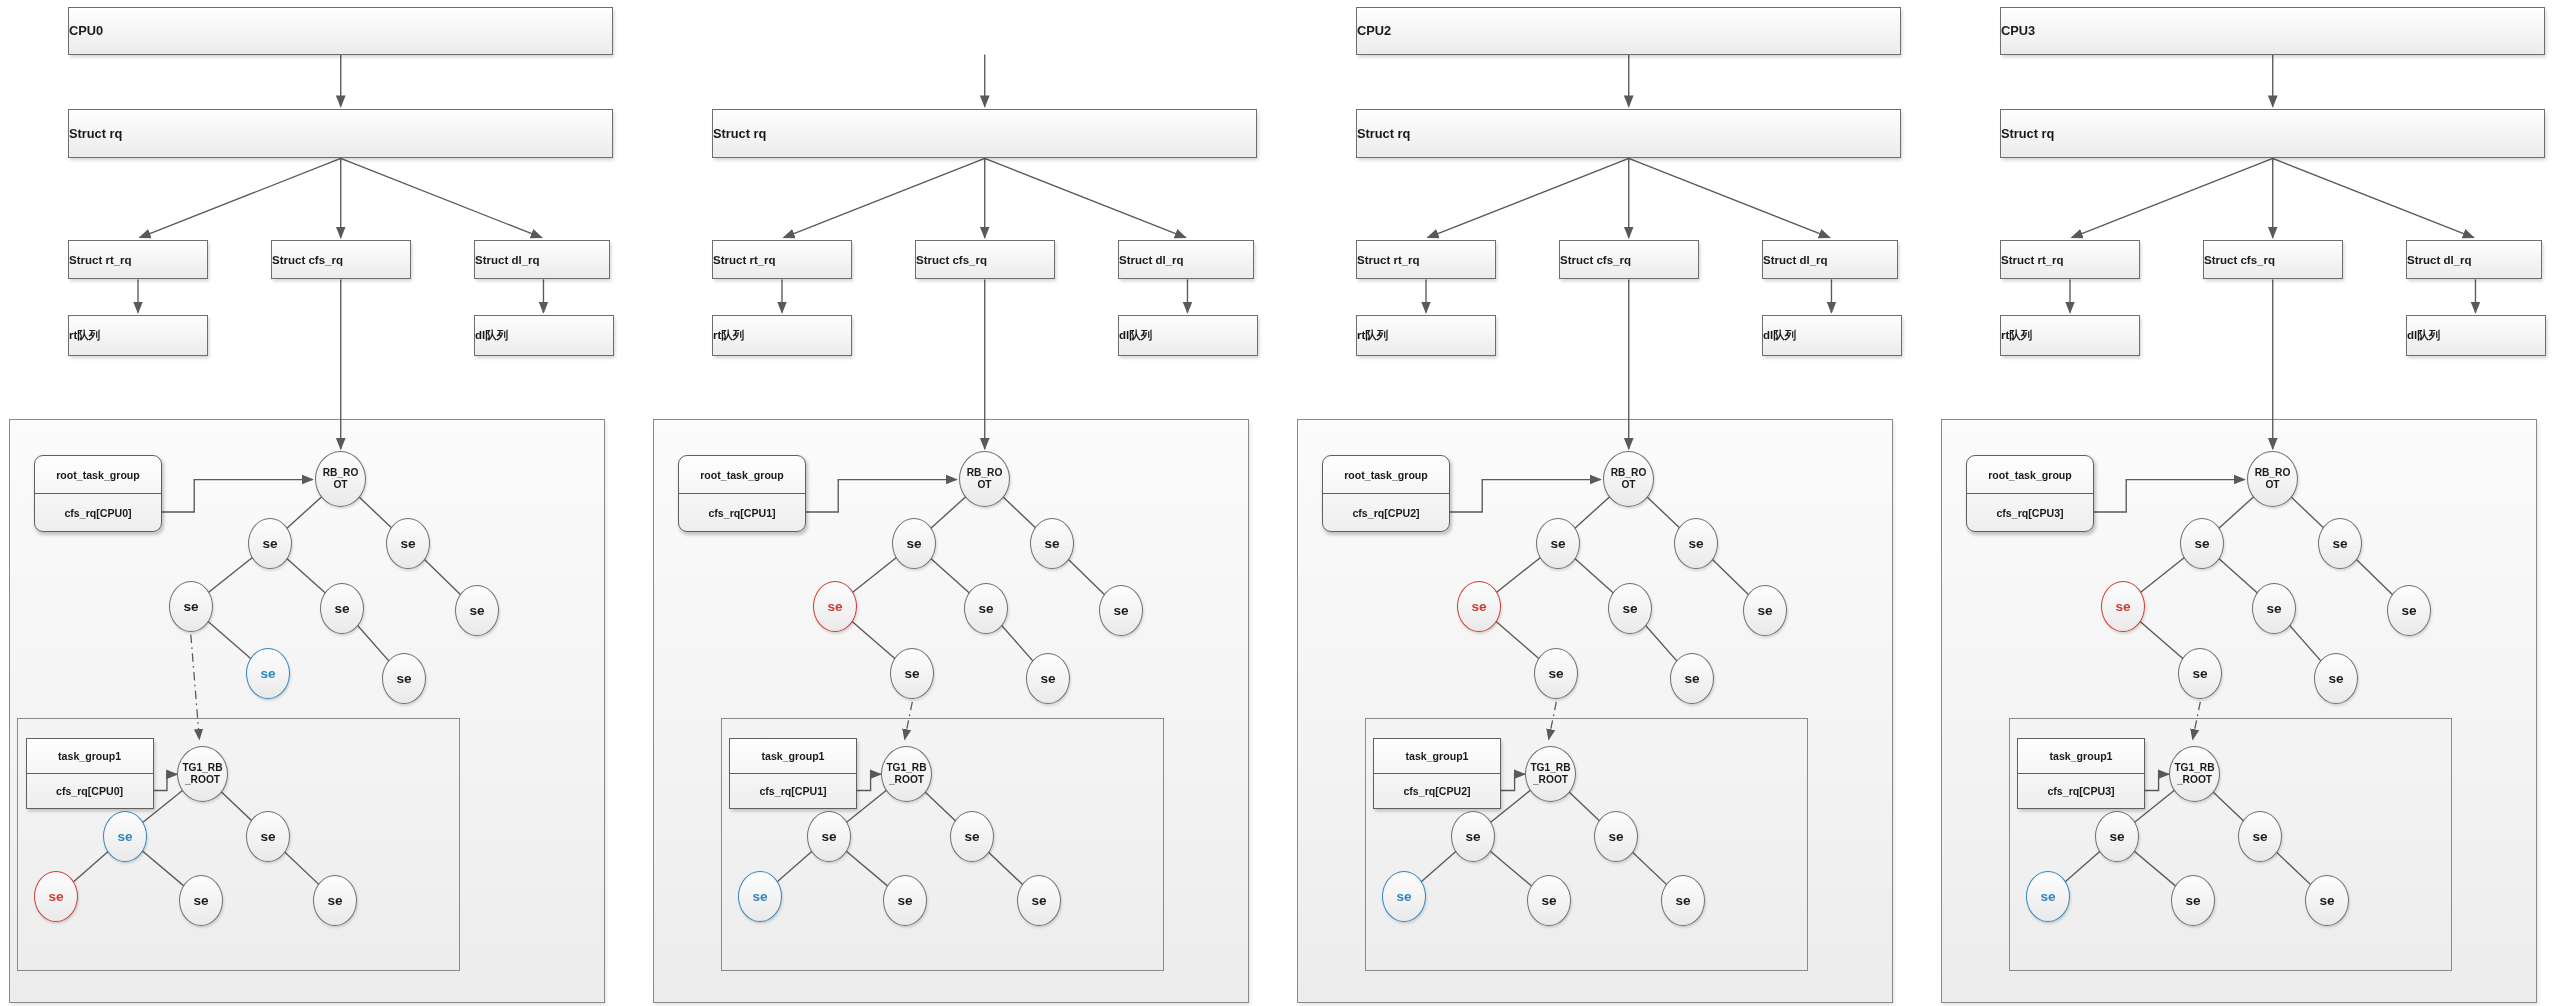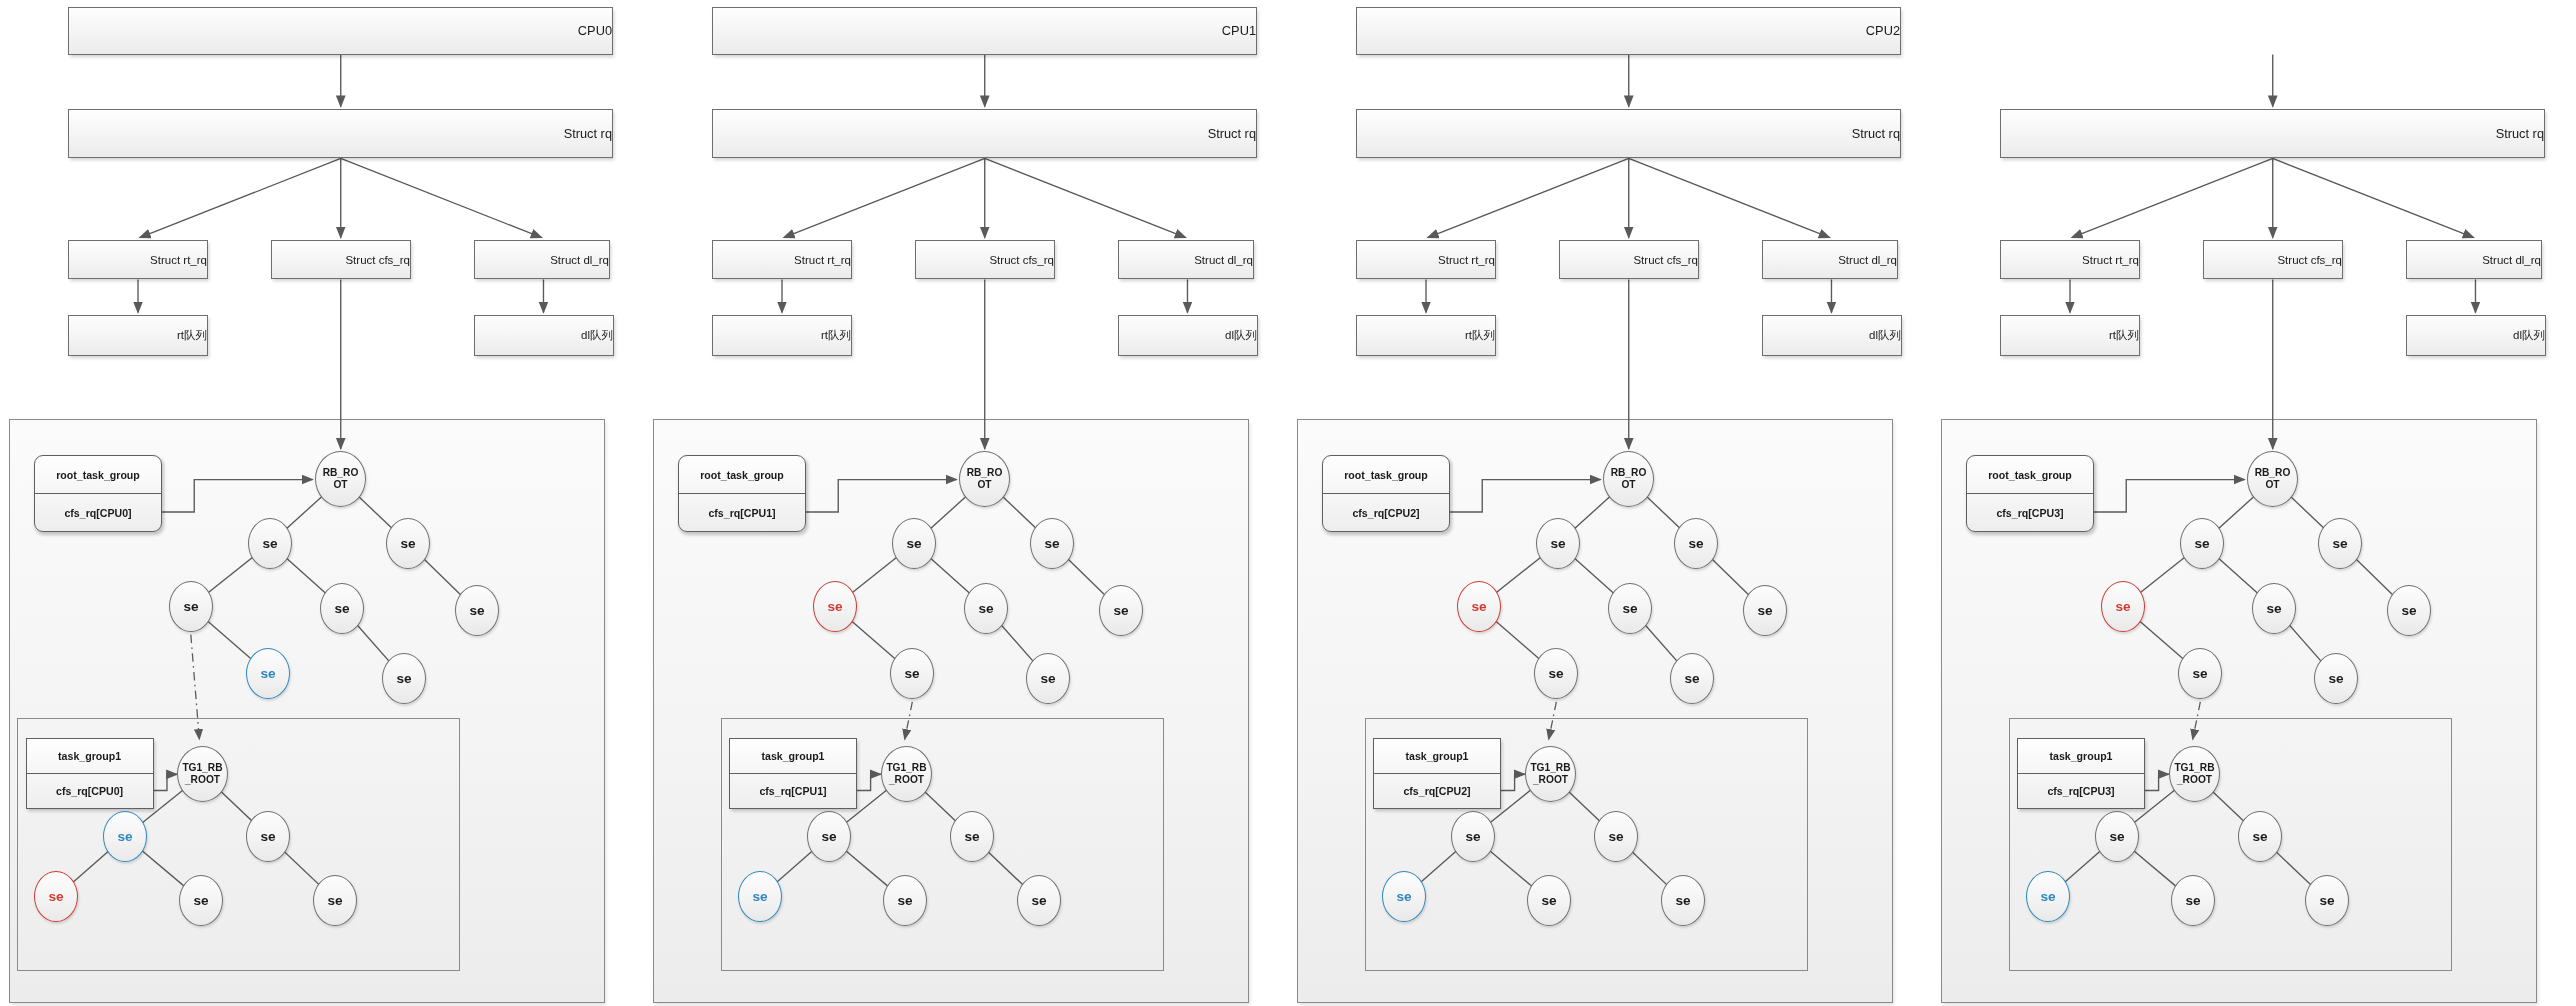--- a/index.html
+++ b/index.html
@@ -1,24 +1,24 @@
 <!DOCTYPE html>
 <html style="--red: #cf3a32; --blue: #2e86c1; --node-border: #6f6f6f;font-size:13.6px"><head>
 <meta charset="utf-8">
 <style>
   html,body{margin:0;padding:0;background:#ffffff;}
   #canvas{position:relative;width:2576px;height:1006px;background:#ffffff;overflow:hidden;
           font-family:"Liberation Sans","DejaVu Sans",sans-serif;}
   .column{position:absolute;top:0;width:644px;height:1006px;}
 
   
-  .box{position:absolute;display:flex;align-items:center;justify-content:flex-end;
+  .box{position:absolute;display:flex;align-items:center;justify-content:flex-start;
        background:linear-gradient(180deg,#fefefe 0%,#f4f4f4 55%,#ebebeb 100%);
        border:1.4px solid #6e6e6e;box-shadow:1.7px 2.6px 3.4px rgba(0,0,0,.18);
-       font-weight:normal;color:#1a1a1a;text-align:center;box-sizing:border-box;}
+       font-weight:bold;color:#1a1a1a;text-align:center;box-sizing:border-box;}
   .box.cpu   {left:68px;top:6.8px;width:545px;height:48px;font-size:12.8px;}
   .box.rq    {left:68px;top:109px;width:545px;height:49px;font-size:12.8px;}
   .box.rt    {left:68px;top:240px;width:140px;height:39px;font-size:11.5px;}
   .box.cfs   {left:271px;top:240px;width:140px;height:39px;font-size:11.5px;}
   .box.dl    {left:474px;top:240px;width:136px;height:39px;font-size:11.5px;}
   .box.rtq   {left:68px;top:315px;width:140px;height:41px;font-size:11.5px;}
   .box.dlq   {left:474px;top:315px;width:140px;height:41px;font-size:11.5px;}
 
   
   .treebox{position:absolute;left:8.5px;top:419px;width:596px;height:584px;
@@ -189,23 +189,20 @@
         <line x1="402" y1="714" x2="475" y2="797" stroke="#595959" stroke-width="1.6"></line>
         <line x1="315" y1="824" x2="306" y2="868" stroke="#595959" stroke-width="1.5" marker-end="url(#arr1)" stroke-dasharray="10 5 2 5"></line>
         <line x1="308" y1="909" x2="217" y2="982" stroke="#595959" stroke-width="1.6"></line>
         <line x1="308" y1="909" x2="385" y2="982" stroke="#595959" stroke-width="1.6"></line>
         <line x1="217" y1="982" x2="136" y2="1053" stroke="#595959" stroke-width="1.6"></line>
         <line x1="217" y1="982" x2="306" y2="1057" stroke="#595959" stroke-width="1.6"></line>
         <line x1="385" y1="982" x2="464" y2="1057" stroke="#595959" stroke-width="1.6"></line>
         <polyline points="250,928 266,928 266,909 278,909" fill="none" stroke="#595959" stroke-width="1.6" marker-end="url(#arr1)"></polyline>
       </svg>
 
-    <div class="box cpu">
-      <span>CPU1</span>
-    </div>
     <div class="box rq">
       <span>Struct rq</span>
     </div>
     <div class="box rt">
       <span>Struct rt_rq</span>
     </div>
     <div class="box cfs">
       <span>Struct cfs_rq</span>
     </div>
     <div class="box dl">
@@ -407,20 +404,23 @@
         <line x1="402" y1="714" x2="475" y2="797" stroke="#595959" stroke-width="1.6"></line>
         <line x1="315" y1="824" x2="306" y2="868" stroke="#595959" stroke-width="1.5" marker-end="url(#arr3)" stroke-dasharray="10 5 2 5"></line>
         <line x1="308" y1="909" x2="217" y2="982" stroke="#595959" stroke-width="1.6"></line>
         <line x1="308" y1="909" x2="385" y2="982" stroke="#595959" stroke-width="1.6"></line>
         <line x1="217" y1="982" x2="136" y2="1053" stroke="#595959" stroke-width="1.6"></line>
         <line x1="217" y1="982" x2="306" y2="1057" stroke="#595959" stroke-width="1.6"></line>
         <line x1="385" y1="982" x2="464" y2="1057" stroke="#595959" stroke-width="1.6"></line>
         <polyline points="250,928 266,928 266,909 278,909" fill="none" stroke="#595959" stroke-width="1.6" marker-end="url(#arr3)"></polyline>
       </svg>
 
+    <div class="box cpu">
+      <span>CPU3</span>
+    </div>
     <div class="box rq">
       <span>Struct rq</span>
     </div>
     <div class="box rt">
       <span>Struct rt_rq</span>
     </div>
     <div class="box cfs">
       <span>Struct cfs_rq</span>
     </div>
     <div class="box dl">

